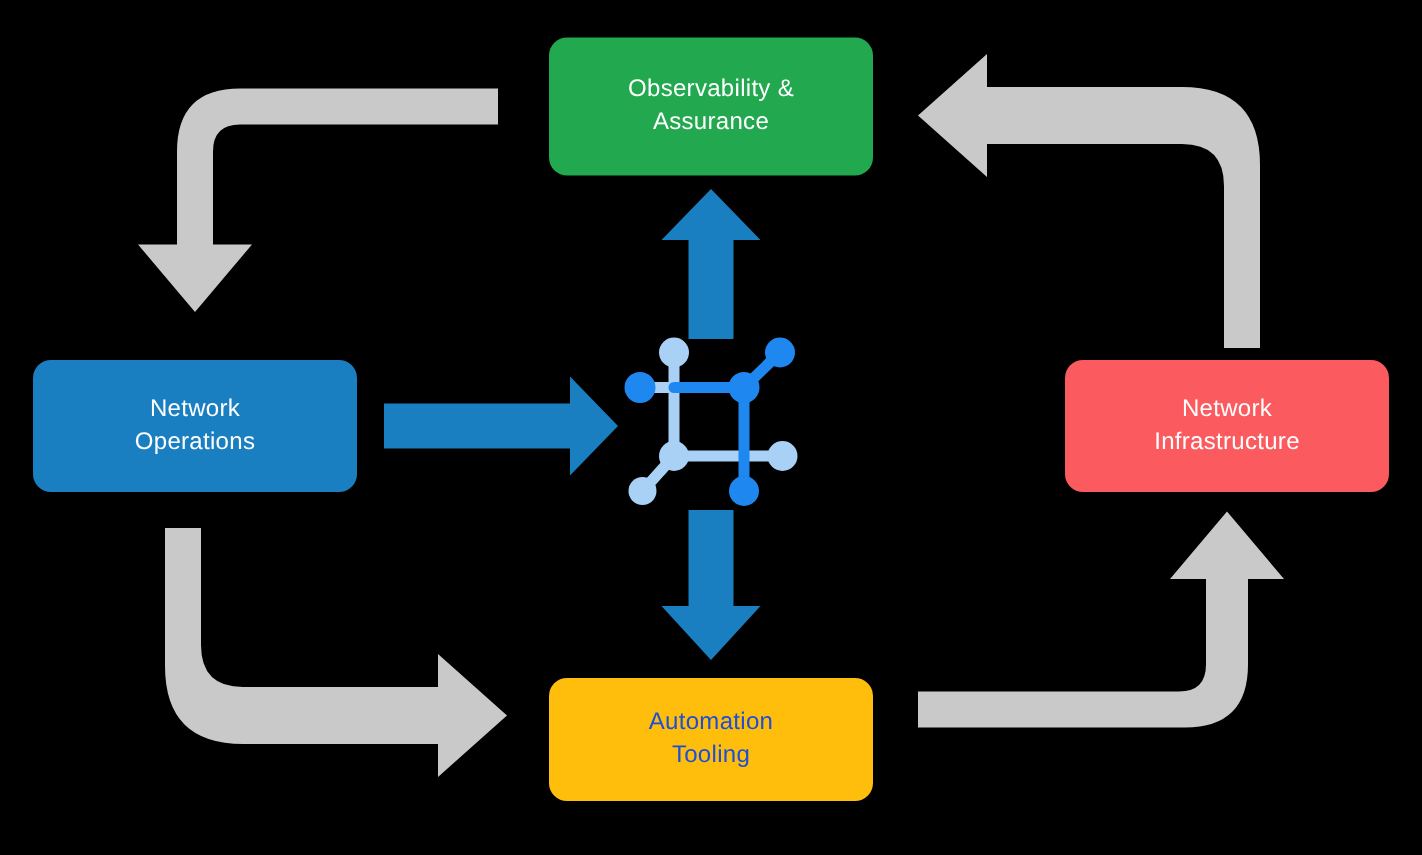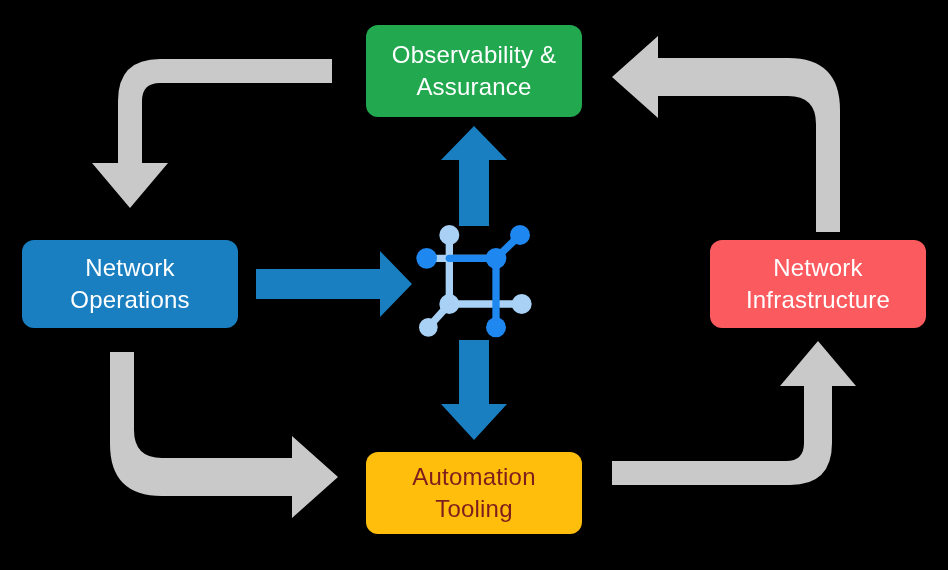--- a/index.html
+++ b/index.html
@@ -21,21 +21,21 @@
     background: #000000;
   }
   .node-box {
     position: absolute;
     display: flex;
     align-items: center;
     justify-content: center;
     text-align: center;
     border-radius: 12px;
     color: #ffffff;
-    font-size: 24px;
+    font-size: 16px;
     line-height: 1.35;
     font-weight: 400;
     letter-spacing: 0.2px;
     box-sizing: border-box;
     padding: 6px 10px;
     white-space: pre-line;
   }
   #box-observability {
     left: 366px;  top: 25px;   width: 216px; height: 92px;
     background: #22A84F;
@@ -118,16 +118,16 @@
 
   <div class="node-box" id="box-observability" style="background: rgb(34, 168, 79); color: rgb(255, 255, 255);">Observability &amp;
 Assurance</div>
 
   <div class="node-box" id="box-network-operations" style="background: rgb(26, 127, 193); color: rgb(255, 255, 255);">Network
 Operations</div>
 
   <div class="node-box" id="box-network-infrastructure" style="background: rgb(251, 91, 94); color: rgb(255, 255, 255);">Network
 Infrastructure</div>
 
-  <div class="node-box" id="box-automation-tooling" style="background: rgb(255, 190, 11); color: #7f1d1d;">Automation
+  <div class="node-box" id="box-automation-tooling" style="background: rgb(255, 190, 11); color: #1d4ed8;">Automation
 Tooling</div>
 
 </div>
 
 </body></html>

